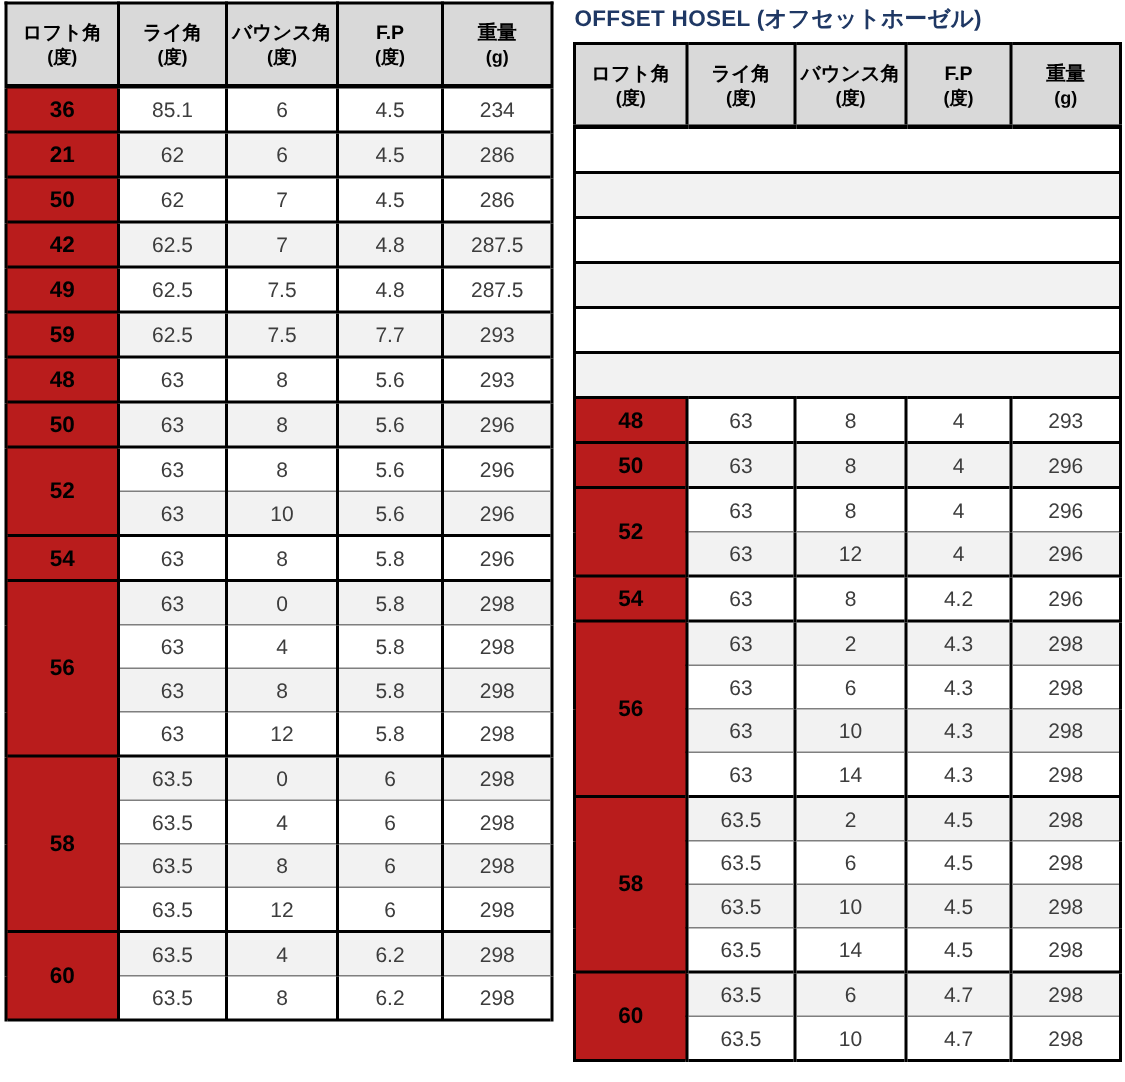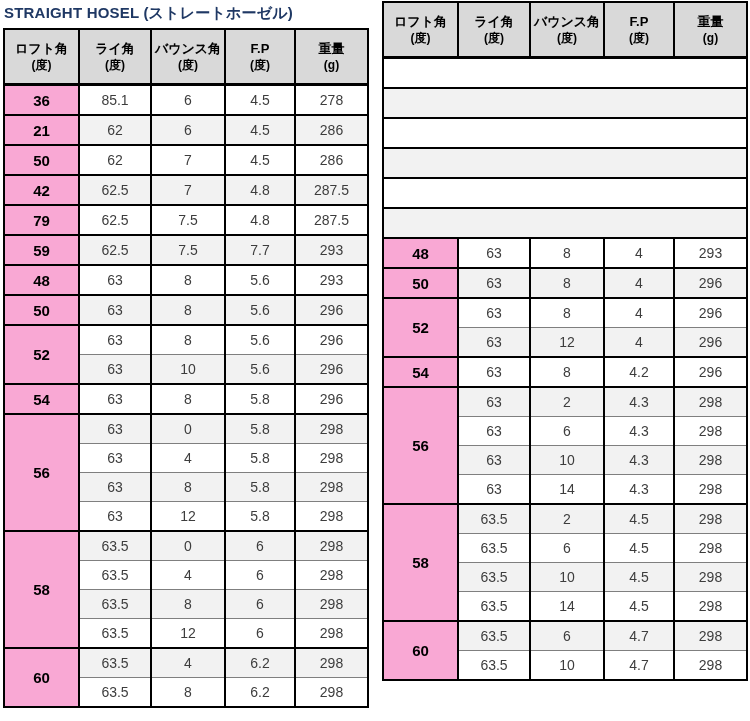--- a/index.html
+++ b/index.html
@@ -56,211 +56,31 @@
     height:28px;
     padding:0;
     font-size:14px;
     color:#3d3d3d;
   }
   tr.odd  td{background:#ffffff;}
   tr.even td{background:#f2f2f2;}
   tr.group-start td{border-top:2px solid #000;}
   tr.sub td{border-top:1px solid #7f7f7f;}
   tbody td.loft{
-    background:#f9a8d4;
+    background:#b91c1c;
     font-weight:700;
     font-size:15px;
     color:#000;
   }
   tbody td.empty-cell{height:28px;}
 </style>
 </head>
 <body>
 
 <div class="page">
-
-  <section class="spec">
-    <h2 class="title">
-      <span>STRAIGHT HOSEL (ストレートホーゼル)</span>
-    </h2>
-    <table class="spec-table">
-        <colgroup>
-          <col style="width: 75px;">
-          <col style="width: 72px;">
-          <col style="width: 74px;">
-          <col style="width: 70px;">
-          <col style="width: 73px;">
-        </colgroup>
-        <thead>
-          <tr>
-            <th>
-              <div class="h-label">ロフト角</div>
-              <div class="h-unit">(度)</div>
-            </th>
-            <th>
-              <div class="h-label">ライ角</div>
-              <div class="h-unit">(度)</div>
-            </th>
-            <th>
-              <div class="h-label">バウンス角</div>
-              <div class="h-unit">(度)</div>
-            </th>
-            <th>
-              <div class="h-label">F.P</div>
-              <div class="h-unit">(度)</div>
-            </th>
-            <th>
-              <div class="h-label">重量</div>
-              <div class="h-unit">(g)</div>
-            </th>
-          </tr>
-        </thead>
-        <tbody>
-          <tr class="group-start odd">
-            <td class="loft" rowspan="1">36</td>
-            <td class="val">85.1</td>
-            <td class="val">6</td>
-            <td class="val">4.5</td>
-            <td class="val">278</td>
-          </tr>
-          <tr class="group-start even">
-            <td class="loft" rowspan="1">21</td>
-            <td class="val">62</td>
-            <td class="val">6</td>
-            <td class="val">4.5</td>
-            <td class="val">286</td>
-          </tr>
-          <tr class="group-start odd">
-            <td class="loft" rowspan="1">50</td>
-            <td class="val">62</td>
-            <td class="val">7</td>
-            <td class="val">4.5</td>
-            <td class="val">286</td>
-          </tr>
-          <tr class="group-start even">
-            <td class="loft" rowspan="1">42</td>
-            <td class="val">62.5</td>
-            <td class="val">7</td>
-            <td class="val">4.8</td>
-            <td class="val">287.5</td>
-          </tr>
-          <tr class="group-start odd">
-            <td class="loft" rowspan="1">79</td>
-            <td class="val">62.5</td>
-            <td class="val">7.5</td>
-            <td class="val">4.8</td>
-            <td class="val">287.5</td>
-          </tr>
-          <tr class="group-start even">
-            <td class="loft" rowspan="1">59</td>
-            <td class="val">62.5</td>
-            <td class="val">7.5</td>
-            <td class="val">7.7</td>
-            <td class="val">293</td>
-          </tr>
-          <tr class="group-start odd">
-            <td class="loft" rowspan="1">48</td>
-            <td class="val">63</td>
-            <td class="val">8</td>
-            <td class="val">5.6</td>
-            <td class="val">293</td>
-          </tr>
-          <tr class="group-start even">
-            <td class="loft" rowspan="1">50</td>
-            <td class="val">63</td>
-            <td class="val">8</td>
-            <td class="val">5.6</td>
-            <td class="val">296</td>
-          </tr>
-          <tr class="group-start odd">
-            <td class="loft" rowspan="2">52</td>
-            <td class="val">63</td>
-            <td class="val">8</td>
-            <td class="val">5.6</td>
-            <td class="val">296</td>
-          </tr>
-          <tr class="sub even">
-            <td class="val">63</td>
-            <td class="val">10</td>
-            <td class="val">5.6</td>
-            <td class="val">296</td>
-          </tr>
-          <tr class="group-start odd">
-            <td class="loft" rowspan="1">54</td>
-            <td class="val">63</td>
-            <td class="val">8</td>
-            <td class="val">5.8</td>
-            <td class="val">296</td>
-          </tr>
-          <tr class="group-start even">
-            <td class="loft" rowspan="4">56</td>
-            <td class="val">63</td>
-            <td class="val">0</td>
-            <td class="val">5.8</td>
-            <td class="val">298</td>
-          </tr>
-          <tr class="sub odd">
-            <td class="val">63</td>
-            <td class="val">4</td>
-            <td class="val">5.8</td>
-            <td class="val">298</td>
-          </tr>
-          <tr class="sub even">
-            <td class="val">63</td>
-            <td class="val">8</td>
-            <td class="val">5.8</td>
-            <td class="val">298</td>
-          </tr>
-          <tr class="sub odd">
-            <td class="val">63</td>
-            <td class="val">12</td>
-            <td class="val">5.8</td>
-            <td class="val">298</td>
-          </tr>
-          <tr class="group-start even">
-            <td class="loft" rowspan="4">58</td>
-            <td class="val">63.5</td>
-            <td class="val">0</td>
-            <td class="val">6</td>
-            <td class="val">298</td>
-          </tr>
-          <tr class="sub odd">
-            <td class="val">63.5</td>
-            <td class="val">4</td>
-            <td class="val">6</td>
-            <td class="val">298</td>
-          </tr>
-          <tr class="sub even">
-            <td class="val">63.5</td>
-            <td class="val">8</td>
-            <td class="val">6</td>
-            <td class="val">298</td>
-          </tr>
-          <tr class="sub odd">
-            <td class="val">63.5</td>
-            <td class="val">12</td>
-            <td class="val">6</td>
-            <td class="val">298</td>
-          </tr>
-          <tr class="group-start even">
-            <td class="loft" rowspan="2">60</td>
-            <td class="val">63.5</td>
-            <td class="val">4</td>
-            <td class="val">6.2</td>
-            <td class="val">298</td>
-          </tr>
-          <tr class="sub odd">
-            <td class="val">63.5</td>
-            <td class="val">8</td>
-            <td class="val">6.2</td>
-            <td class="val">298</td>
-          </tr>
-        </tbody>
-      </table>
-  </section>
 
   <section class="spec">
     <table class="spec-table">
         <colgroup>
           <col style="width: 75px;">
           <col style="width: 72px;">
           <col style="width: 74px;">
           <col style="width: 70px;">
           <col style="width: 73px;">
         </colgroup>
@@ -283,20 +103,200 @@
               <div class="h-unit">(度)</div>
             </th>
             <th>
               <div class="h-label">重量</div>
               <div class="h-unit">(g)</div>
             </th>
           </tr>
         </thead>
         <tbody>
           <tr class="group-start odd">
+            <td class="loft" rowspan="1">36</td>
+            <td class="val">85.1</td>
+            <td class="val">6</td>
+            <td class="val">4.5</td>
+            <td class="val">234</td>
+          </tr>
+          <tr class="group-start even">
+            <td class="loft" rowspan="1">21</td>
+            <td class="val">62</td>
+            <td class="val">6</td>
+            <td class="val">4.5</td>
+            <td class="val">286</td>
+          </tr>
+          <tr class="group-start odd">
+            <td class="loft" rowspan="1">50</td>
+            <td class="val">62</td>
+            <td class="val">7</td>
+            <td class="val">4.5</td>
+            <td class="val">286</td>
+          </tr>
+          <tr class="group-start even">
+            <td class="loft" rowspan="1">42</td>
+            <td class="val">62.5</td>
+            <td class="val">7</td>
+            <td class="val">4.8</td>
+            <td class="val">287.5</td>
+          </tr>
+          <tr class="group-start odd">
+            <td class="loft" rowspan="1">49</td>
+            <td class="val">62.5</td>
+            <td class="val">7.5</td>
+            <td class="val">4.8</td>
+            <td class="val">287.5</td>
+          </tr>
+          <tr class="group-start even">
+            <td class="loft" rowspan="1">59</td>
+            <td class="val">62.5</td>
+            <td class="val">7.5</td>
+            <td class="val">7.7</td>
+            <td class="val">293</td>
+          </tr>
+          <tr class="group-start odd">
+            <td class="loft" rowspan="1">48</td>
+            <td class="val">63</td>
+            <td class="val">8</td>
+            <td class="val">5.6</td>
+            <td class="val">293</td>
+          </tr>
+          <tr class="group-start even">
+            <td class="loft" rowspan="1">50</td>
+            <td class="val">63</td>
+            <td class="val">8</td>
+            <td class="val">5.6</td>
+            <td class="val">296</td>
+          </tr>
+          <tr class="group-start odd">
+            <td class="loft" rowspan="2">52</td>
+            <td class="val">63</td>
+            <td class="val">8</td>
+            <td class="val">5.6</td>
+            <td class="val">296</td>
+          </tr>
+          <tr class="sub even">
+            <td class="val">63</td>
+            <td class="val">10</td>
+            <td class="val">5.6</td>
+            <td class="val">296</td>
+          </tr>
+          <tr class="group-start odd">
+            <td class="loft" rowspan="1">54</td>
+            <td class="val">63</td>
+            <td class="val">8</td>
+            <td class="val">5.8</td>
+            <td class="val">296</td>
+          </tr>
+          <tr class="group-start even">
+            <td class="loft" rowspan="4">56</td>
+            <td class="val">63</td>
+            <td class="val">0</td>
+            <td class="val">5.8</td>
+            <td class="val">298</td>
+          </tr>
+          <tr class="sub odd">
+            <td class="val">63</td>
+            <td class="val">4</td>
+            <td class="val">5.8</td>
+            <td class="val">298</td>
+          </tr>
+          <tr class="sub even">
+            <td class="val">63</td>
+            <td class="val">8</td>
+            <td class="val">5.8</td>
+            <td class="val">298</td>
+          </tr>
+          <tr class="sub odd">
+            <td class="val">63</td>
+            <td class="val">12</td>
+            <td class="val">5.8</td>
+            <td class="val">298</td>
+          </tr>
+          <tr class="group-start even">
+            <td class="loft" rowspan="4">58</td>
+            <td class="val">63.5</td>
+            <td class="val">0</td>
+            <td class="val">6</td>
+            <td class="val">298</td>
+          </tr>
+          <tr class="sub odd">
+            <td class="val">63.5</td>
+            <td class="val">4</td>
+            <td class="val">6</td>
+            <td class="val">298</td>
+          </tr>
+          <tr class="sub even">
+            <td class="val">63.5</td>
+            <td class="val">8</td>
+            <td class="val">6</td>
+            <td class="val">298</td>
+          </tr>
+          <tr class="sub odd">
+            <td class="val">63.5</td>
+            <td class="val">12</td>
+            <td class="val">6</td>
+            <td class="val">298</td>
+          </tr>
+          <tr class="group-start even">
+            <td class="loft" rowspan="2">60</td>
+            <td class="val">63.5</td>
+            <td class="val">4</td>
+            <td class="val">6.2</td>
+            <td class="val">298</td>
+          </tr>
+          <tr class="sub odd">
+            <td class="val">63.5</td>
+            <td class="val">8</td>
+            <td class="val">6.2</td>
+            <td class="val">298</td>
+          </tr>
+        </tbody>
+      </table>
+  </section>
+
+  <section class="spec">
+    <h2 class="title">
+      <span>OFFSET HOSEL (オフセットホーゼル)</span>
+    </h2>
+    <table class="spec-table">
+        <colgroup>
+          <col style="width: 75px;">
+          <col style="width: 72px;">
+          <col style="width: 74px;">
+          <col style="width: 70px;">
+          <col style="width: 73px;">
+        </colgroup>
+        <thead>
+          <tr>
+            <th>
+              <div class="h-label">ロフト角</div>
+              <div class="h-unit">(度)</div>
+            </th>
+            <th>
+              <div class="h-label">ライ角</div>
+              <div class="h-unit">(度)</div>
+            </th>
+            <th>
+              <div class="h-label">バウンス角</div>
+              <div class="h-unit">(度)</div>
+            </th>
+            <th>
+              <div class="h-label">F.P</div>
+              <div class="h-unit">(度)</div>
+            </th>
+            <th>
+              <div class="h-label">重量</div>
+              <div class="h-unit">(g)</div>
+            </th>
+          </tr>
+        </thead>
+        <tbody>
+          <tr class="group-start odd">
             <td colspan="5" class="empty-cell"></td>
           </tr>
           <tr class="group-start even">
             <td colspan="5" class="empty-cell"></td>
           </tr>
           <tr class="group-start odd">
             <td colspan="5" class="empty-cell"></td>
           </tr>
           <tr class="group-start even">
             <td colspan="5" class="empty-cell"></td>

